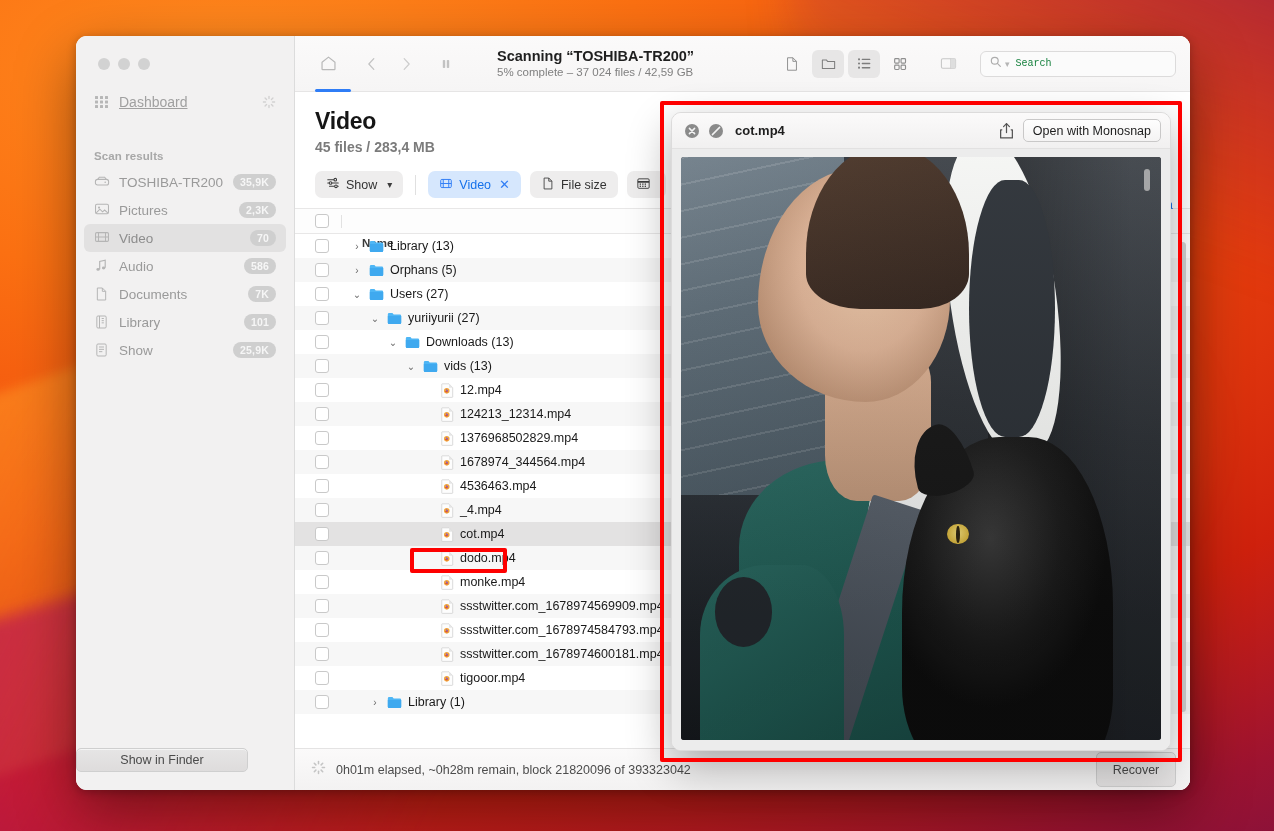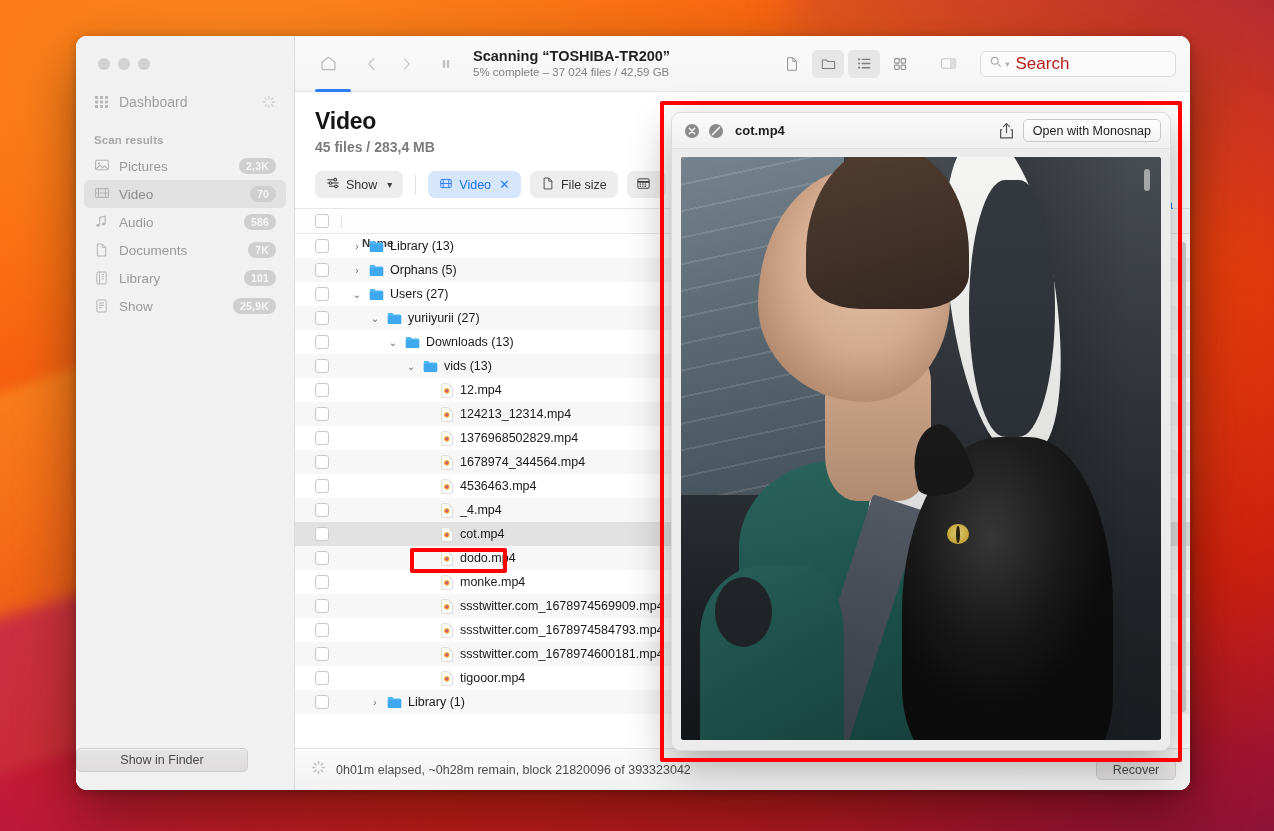--- a/index.html
+++ b/index.html
@@ -59,21 +59,21 @@
   .traffic{ display:flex; gap:8px; padding:22px 0 0 22px; }
   .traffic span{ width:12px;height:12px;border-radius:50%;background:#d2d2d2; display:block;}
 
   .sb-top{ padding:18px 0 0 0; }
   .sb-row{
     display:flex; align-items:center; gap:9px;
     height:28px; margin:0 8px; padding:0 10px;
     border-radius:6px; color:#9a9a9a; font-size:13.5px;
     position:relative;
   }
-  .sb-row.dashboard{ margin-bottom:4px; color:#a0a0a0; font-size:14px;}
+  .sb-row.dashboard{ margin-bottom:20px; color:#a0a0a0; font-size:14px;text-decoration:underline;}
   .sb-row.active{ background:#e2e1e1; color:#8d8d8d; }
   .sb-row .label{ white-space:nowrap; overflow:hidden; text-overflow:ellipsis; }
   .sb-row .badge{
     margin-left:auto; background:#cfcfcf; color:#f6f6f6;
     font-size:10.5px; font-weight:600; border-radius:9px;
     padding:2px 7px; min-width:26px; text-align:center; letter-spacing:.2px;
   }
   .sb-section{
     font-size:11.5px; color:#a8a8a8; font-weight:600;
     padding:14px 18px 6px 18px; letter-spacing:.1px;
@@ -99,33 +99,33 @@
   #toolbar{
     height:56px; flex:0 0 56px; display:flex; align-items:center;
     padding:0 14px 0 16px; gap:0;
     background:linear-gradient(#fbfafa,#f6f5f5);
     border-bottom:1px solid #e6e5e5; position:relative;
   }
   .tb-btn{ width:34px;height:34px; display:flex;align-items:center;justify-content:center; color:#b6b6b6;}
   .tb-btn.home{ color:#b9b9b9; margin-right:10px;}
   .tb-btn.pause{ margin-left:6px; color:#bdbdbd;}
   #home-underline{ position:absolute; left:20px; bottom:-1px; width:36px; height:3px; background:#2f7df6; border-radius:2px;}
-  .scan-title{ margin-left:10px; line-height:1.15; }
+  .scan-title{ margin-left:34px; line-height:1.15; }
   .scan-title .t1{ font-size:14.5px; font-weight:700; color:#1f1f1f;}
   .scan-title .t2{ font-size:11.5px; color:#808080; margin-top:2px;}
   .tb-right{ margin-left:auto; display:flex; align-items:center; gap:4px;}
   .seg{ width:32px;height:28px;border-radius:6px; display:flex;align-items:center;justify-content:center; color:#8f8f8f;}
   .seg.on{ background:#e7e6e6; }
   .seg.sep{ margin-left:12px;}
   .searchbox{
     margin-left:12px; width:196px; height:26px; border-radius:6px;
     border:1px solid #dcdbdb; background:#fbfbfb;
     display:flex; align-items:center; gap:6px; padding:0 8px; color:#b0b0b0;
   }
-  .searchbox .ph{ font-size:17px; color:#b91c1c;}
+  .searchbox .ph{ font-size:10px; color:#15803d;font-family:Liberation Mono, monospace;}
 
   
   #page-head{ padding:16px 20px 0 20px; }
   #page-head h1{ margin:0; font-size:23px; font-weight:700; color:#151515; letter-spacing:-.2px;}
   #page-head .sub{ margin-top:4px; font-size:14px; font-weight:700; color:#7b7b7b;}
 
   
   #filters{ display:flex; align-items:center; gap:9px; padding:16px 20px 10px 20px;}
   .chip{
     height:27px; border-radius:7px; background:#eeeded; color:#333;
@@ -174,21 +174,21 @@
   }
 
   
   #statusbar{
     height:42px; flex:0 0 42px; border-top:1px solid #e4e3e3;
     background:linear-gradient(#fbfafa,#f3f2f2);
     display:flex; align-items:center; padding:0 14px 0 16px; gap:10px;
   }
   #statusbar .st-text{ font-size:12.5px; color:#4c4c4c;}
   .recover-btn{
-    margin-left:auto; min-width:80px; height:21px; border-radius:5px;
+    margin-left:auto; min-width:80px; height:35px; border-radius:5px;
     border:1px solid #cfcfcf; background:linear-gradient(#efeeee,#e3e1e1);
     color:#4a4a4a; font-size:12.5px; display:flex;align-items:center;justify-content:center;
     padding:0 12px;
   }
 
   
   .redbox{ position:absolute; border:4px solid #fe0000; border-radius:2px; pointer-events:none; z-index:60;}
   #redbox-quicklook{ left:660px; top:101px; width:522px; height:661px; }
   #redbox-filename{ left:410px; top:548px; width:97px; height:25px; z-index:61;}
 
@@ -325,20 +325,29 @@
                 <line x1="10.8" y1="5.2" x2="12.5" y2="3.5"></line>
             </g>
             </svg>
         </span>
       </div>
 
       <div class="sb-section">Scan results</div>
 
       <div id="sidebar-items">
           <div class="sb-row">
+            <span class="sb-icon"><svg viewBox="0 0 18 16" width="16" height="15" fill="none" stroke="currentColor" stroke-width="1.2">
+                <rect x="1.6" y="5.6" width="14.8" height="6.4" rx="2.4"></rect>
+                <path d="M4.2 5.6 6 3.2h6l1.8 2.4"></path>
+                <circle cx="12.6" cy="8.8" r=".9" fill="currentColor" stroke="none"></circle>
+              </svg></span>
+            <span class="label">TOSHIBA-TR200</span>
+            <span class="badge">35,9K</span>
+          </div>
+          <div class="sb-row">
             <span class="sb-icon"><svg viewBox="0 0 18 16" width="16" height="14" fill="none" stroke="currentColor" stroke-width="1.2">
                 <rect x="1.6" y="2.6" width="14.8" height="10.8" rx="1.6"></rect>
                 <circle cx="5.6" cy="6.4" r="1.2" fill="currentColor" stroke="none"></circle>
                 <path d="M2.4 12.4 6.6 8.2l3 3 2.4-2 3.6 3.2"></path>
               </svg></span>
             <span class="label">Pictures</span>
             <span class="badge">2,3K</span>
           </div>
           <div class="sb-row active">
             <span class="sb-icon"><svg viewBox="0 0 18 16" width="16" height="14" fill="none" stroke="currentColor" stroke-width="1.2">

